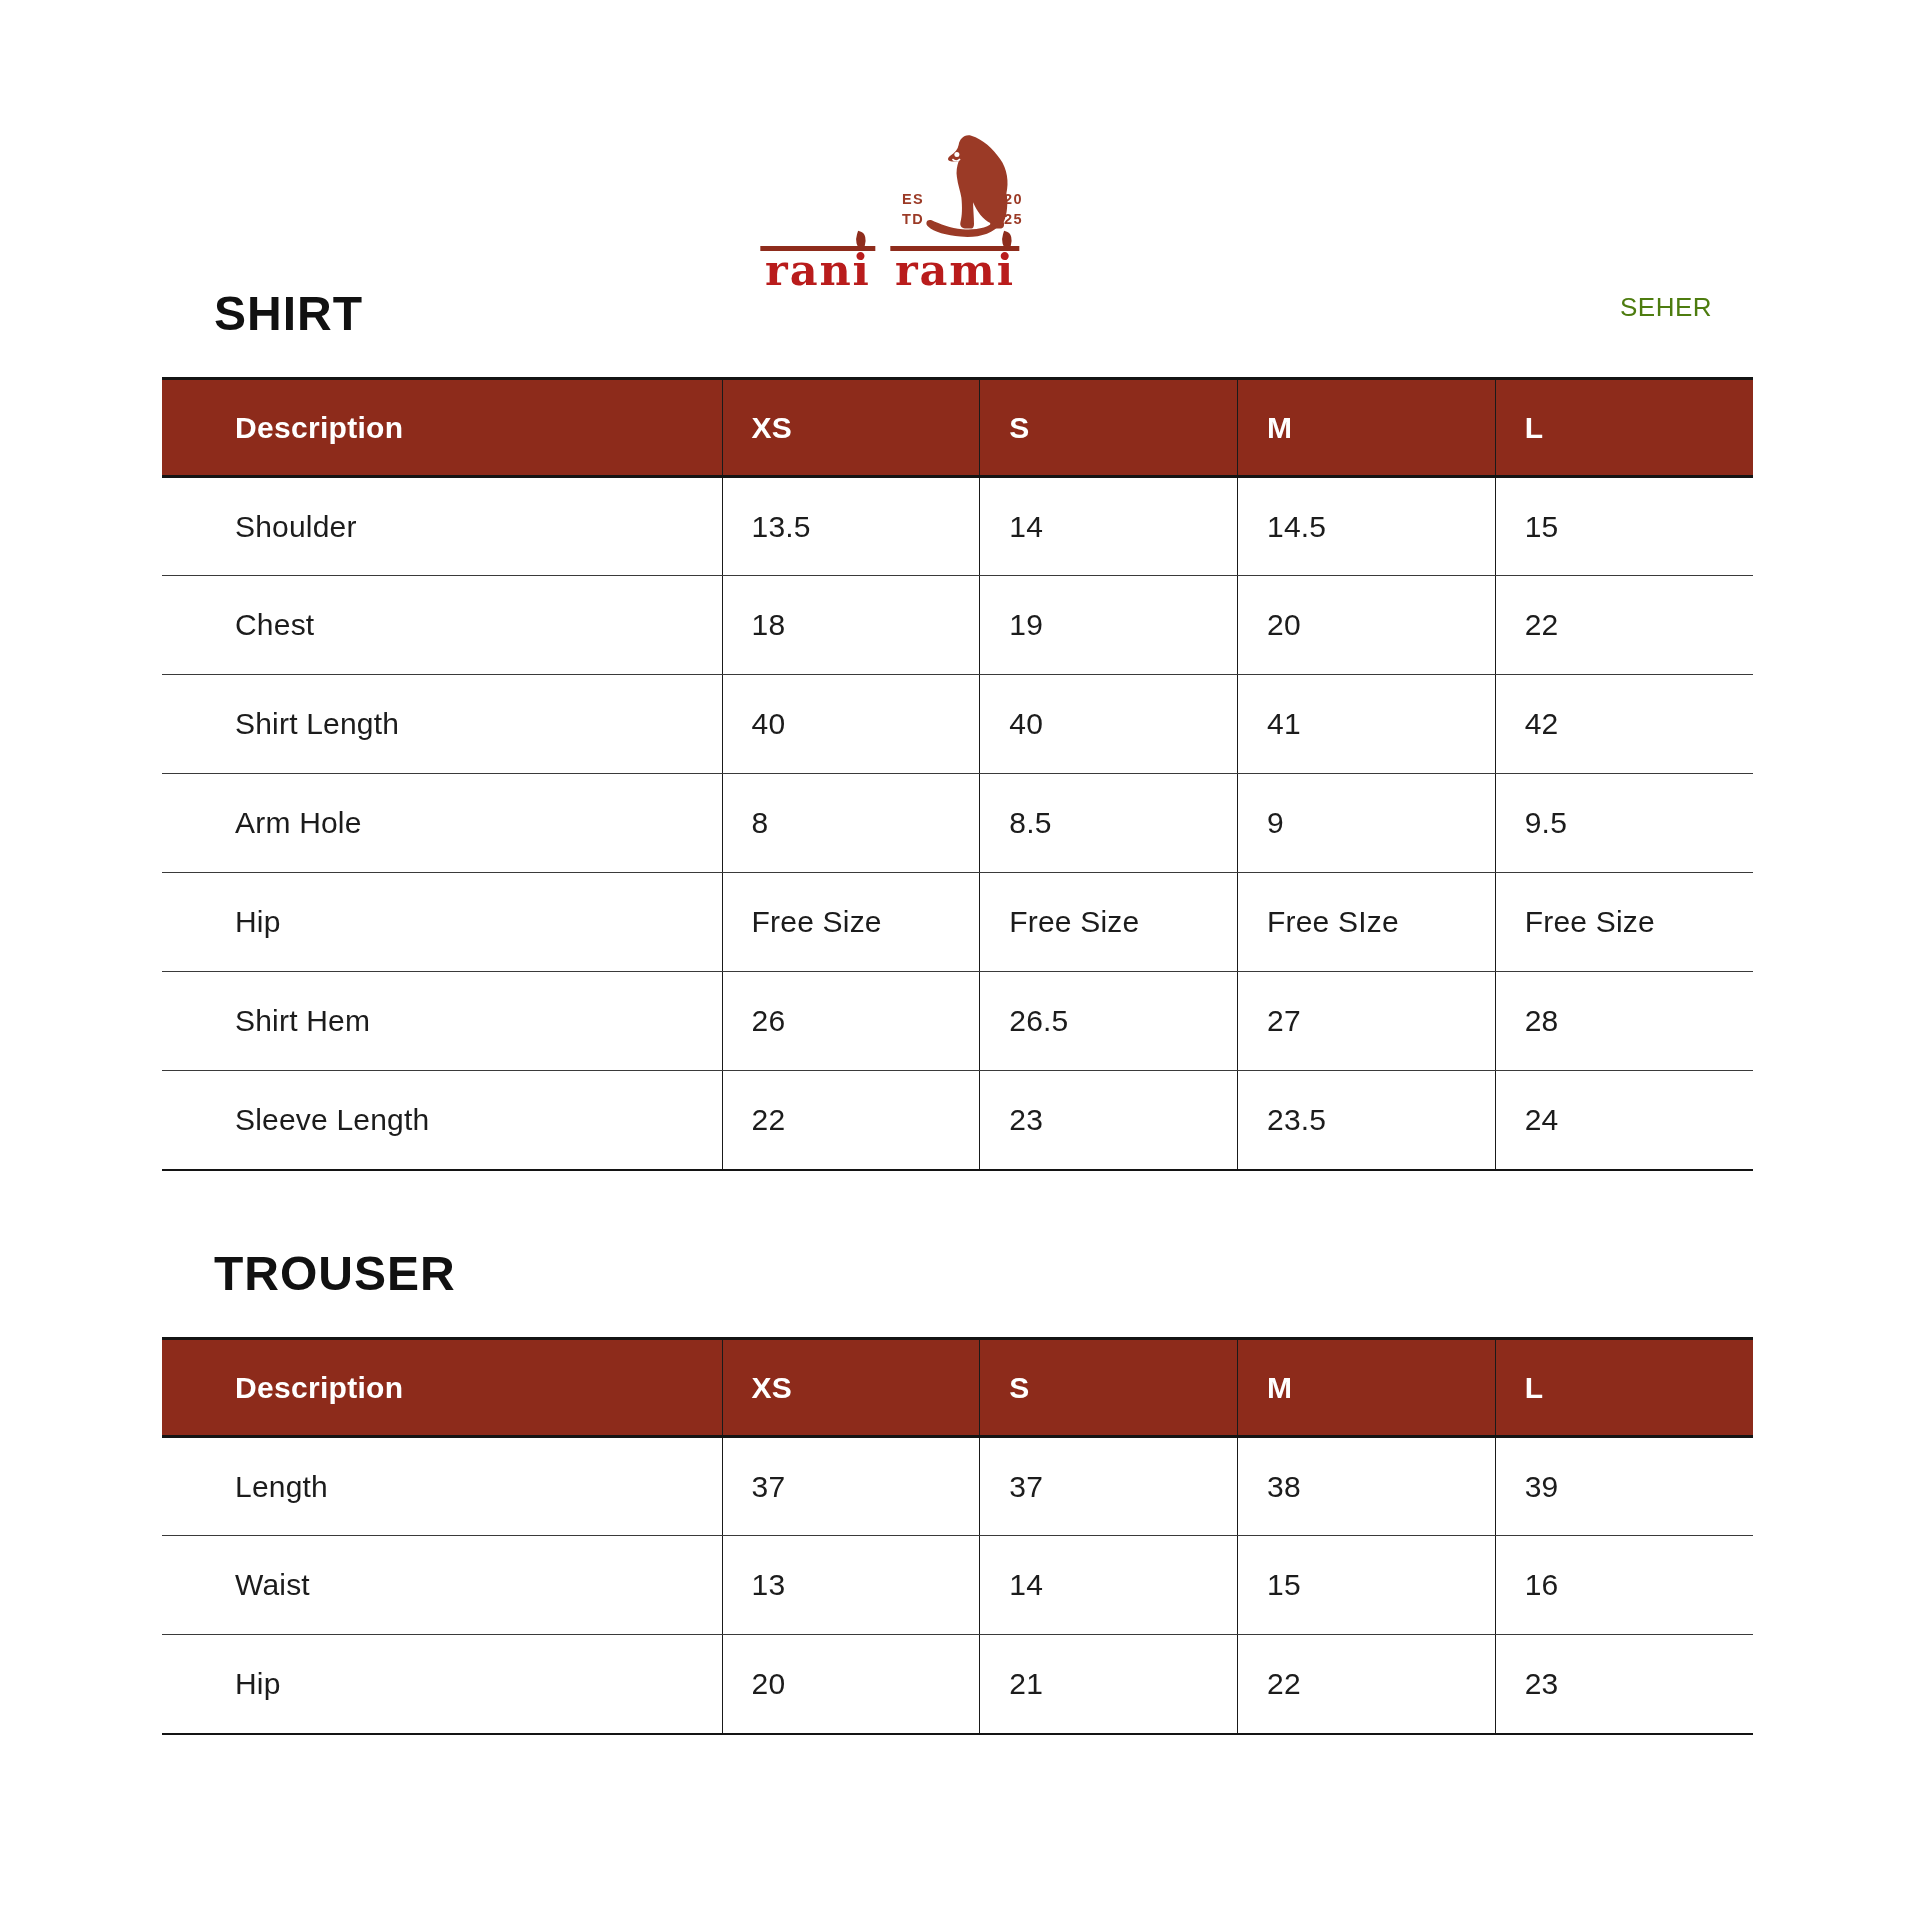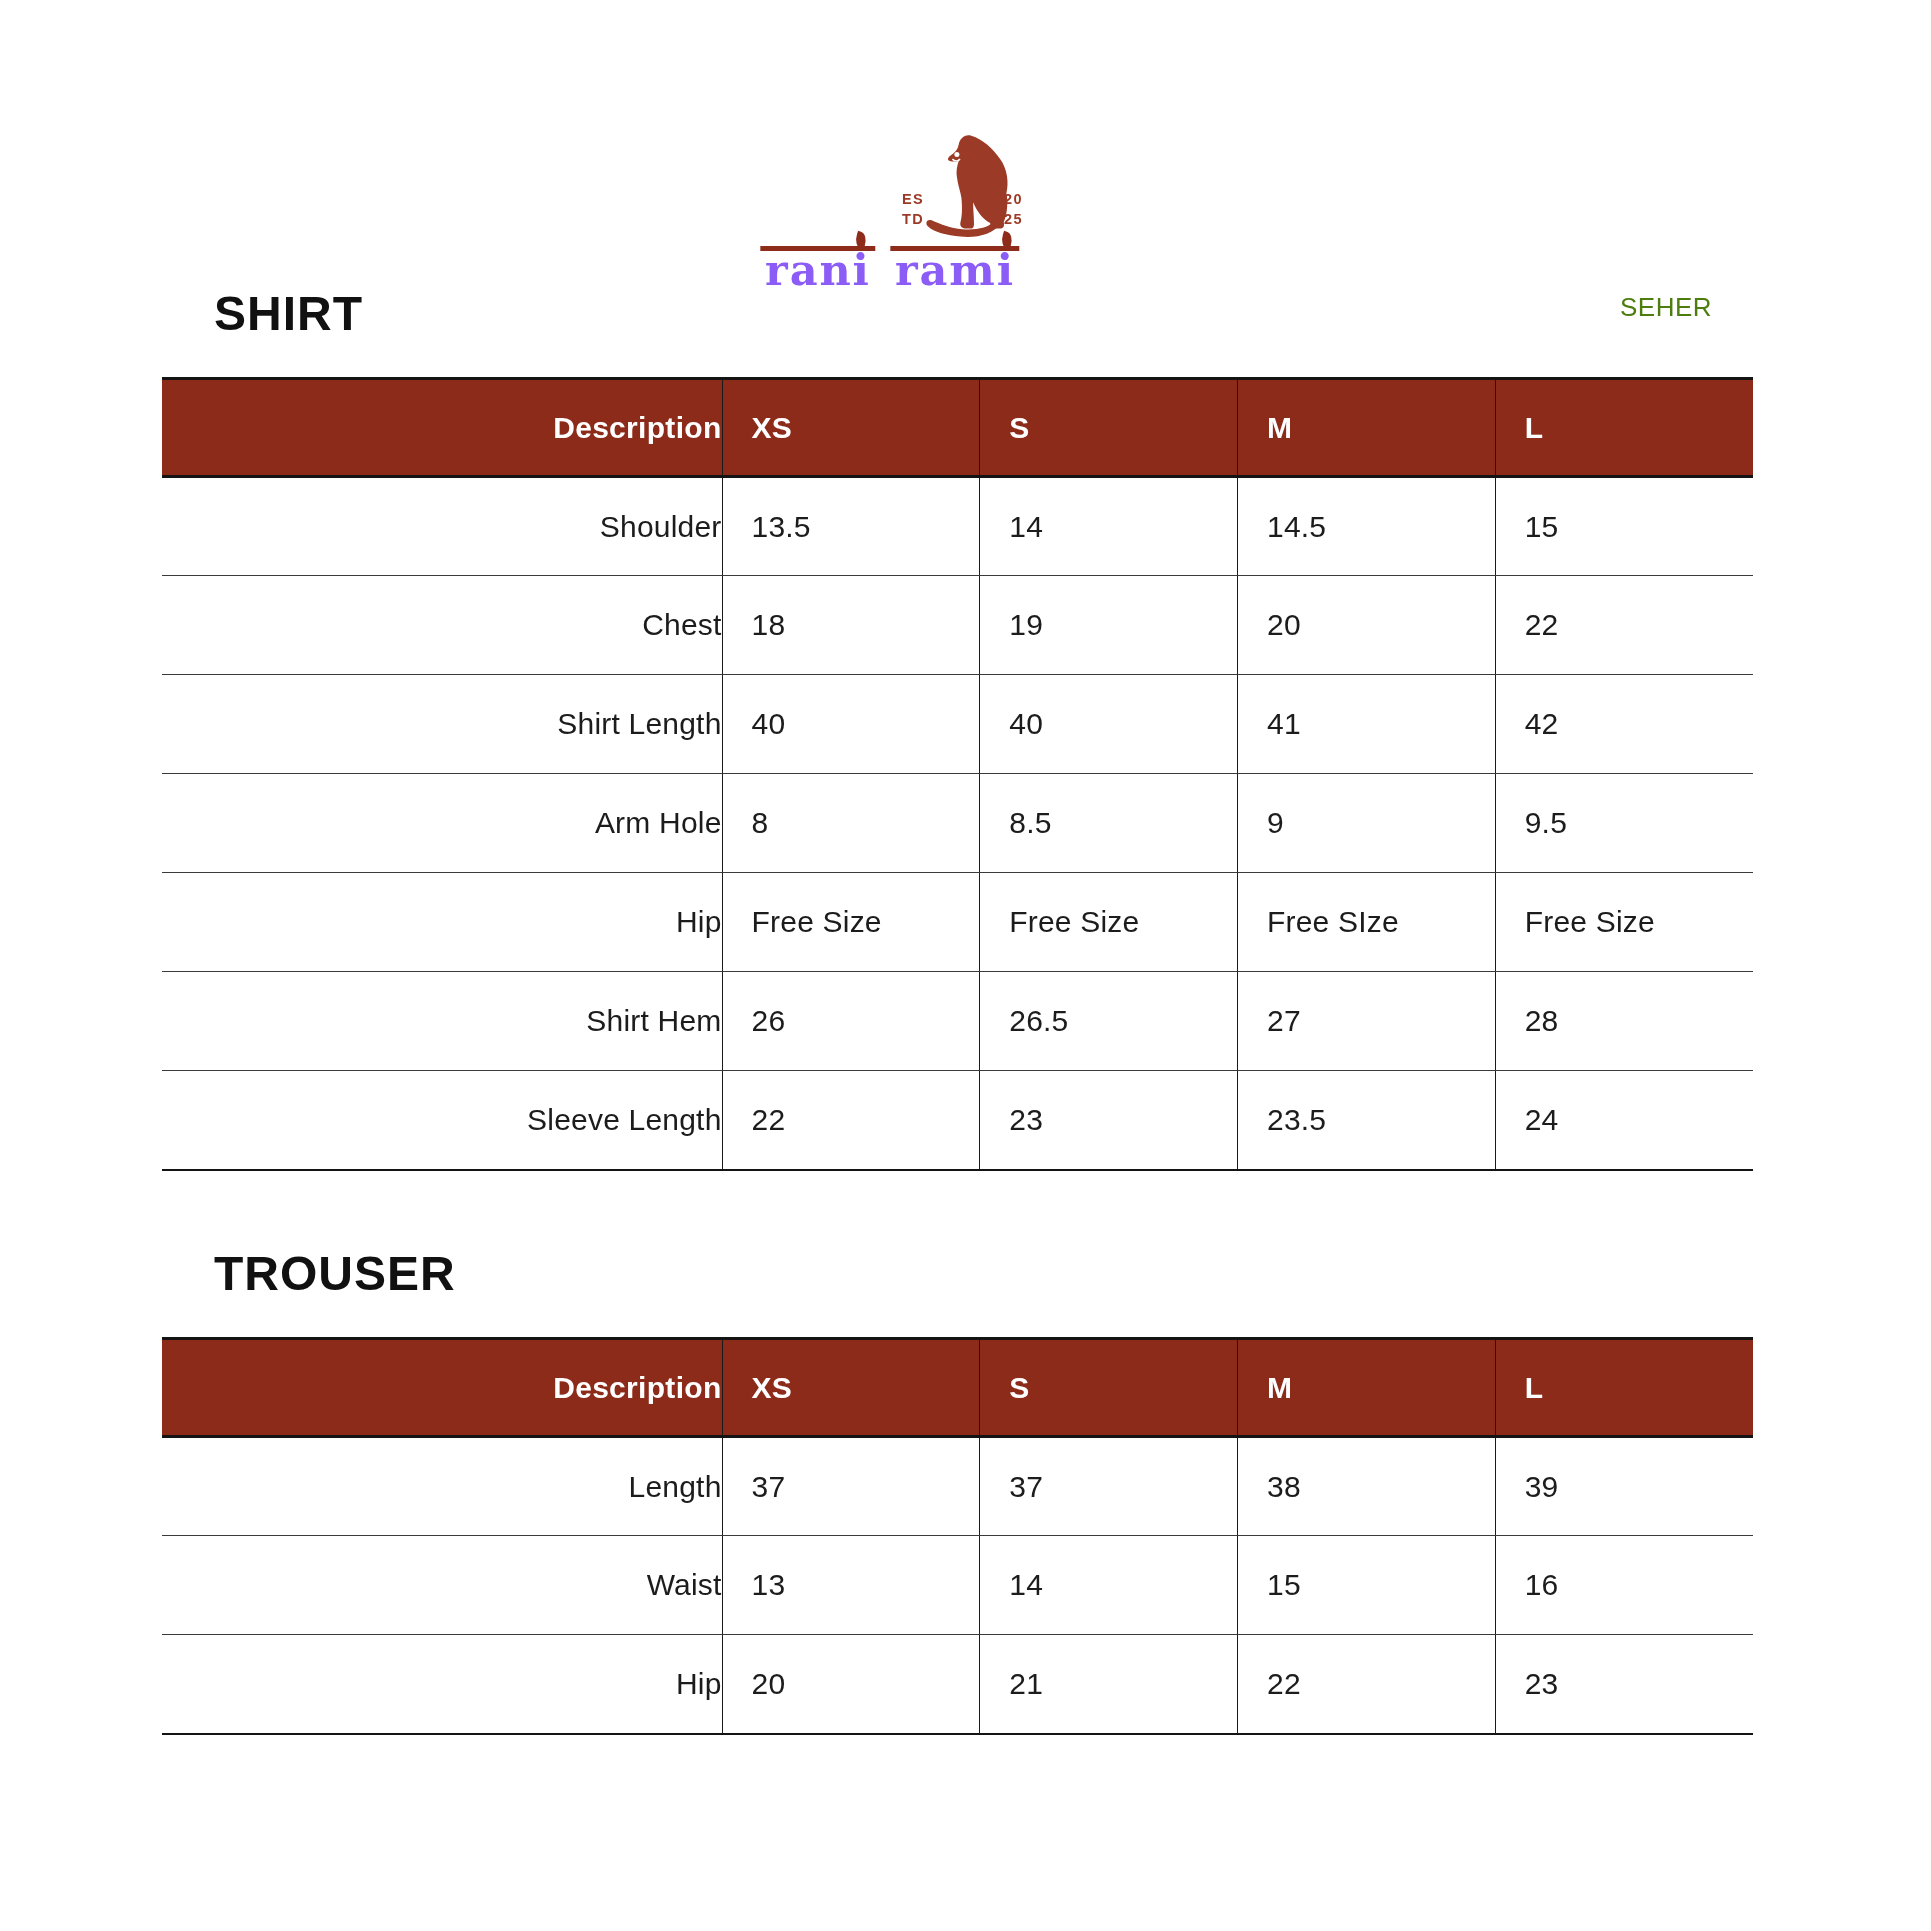--- a/index.html
+++ b/index.html
@@ -10,21 +10,21 @@
   
   .tiger-svg { position:absolute; left:915px; top:133px; width:100px; height:108px; }
   .estd { position:absolute; top:189px; font-size:14.5px; line-height:1.4;
     letter-spacing:1.4px; font-weight:600; color:#9b3a26; white-space:pre-line; }
   .estd.left  { left:902px; }
   .estd.right { left:1004px; }
   .wordmark { position:absolute; top:246px; left:50%; transform:translateX(-50%);
     display:flex; gap:14.5px; }
   .word { position:relative; border-top:5.8px solid #8e2c1c; padding:0 4.8px;
     font-family:"DejaVu Serif", serif; font-weight:bold; font-size:43px; line-height:0.92;
-    letter-spacing:1.9px; color:#8b5cf6; }
+    letter-spacing:1.9px; color:#b91c1c; }
   .leaf { position:absolute; top:-19.3px; width:10.6px; height:16.4px; background:#8e2c1c;
     border-radius:0 100% 3.9px 100%; transform:rotate(18deg); }
   .leaf.a { right:9.7px; } .leaf.b { right:7.7px; }
 
   
   .section-title { position:absolute; left:214px; font-size:48px; font-weight:700;
     letter-spacing:1px; color:#111; }
   #shirt-title   { top:286px; }
   #trouser-title { top:1246px;text-align:center; }
   .collection { position:absolute; left:1620px; top:292px; font-size:26px;
@@ -34,21 +34,21 @@
   .size-table { position:absolute; left:162px; width:1591px;
     border-collapse:collapse; table-layout:fixed; }
   #shirt-table   { top:377px; }
   #trouser-table { top:1337px; }
   .size-table th { background:#8d2b1b; color:#ffffff; height:98px; font-size:30px;
     font-weight:700; text-align:left; padding-left:29px; letter-spacing:0.3px;
     border-top:3.9px solid #141414; border-bottom:3.9px solid #141414; }
   .size-table td { height:99px; font-size:30px; font-weight:400; text-align:left;
     padding-left:29px; color:#1c1c1c; border-bottom:1.9px solid #3a3a3a;
     letter-spacing:0.2px;margin-top:16px; }
-  .size-table th:first-child, .size-table td:first-child { padding-left:58px;text-align:right; }
+  .size-table th:first-child, .size-table td:first-child { padding-left:73px; }
   .size-table th + th, .size-table td + td { border-left:1.9px solid #1a1a1a; }
   .size-table tr:last-child td { border-bottom:2.9px solid #141414; }
 </style>
 </head>
 <body>
 
 <div class="canvas">
 
   <svg class="tiger-svg" viewBox="0 0 100 120">
     <g fill="#9b3a26">

